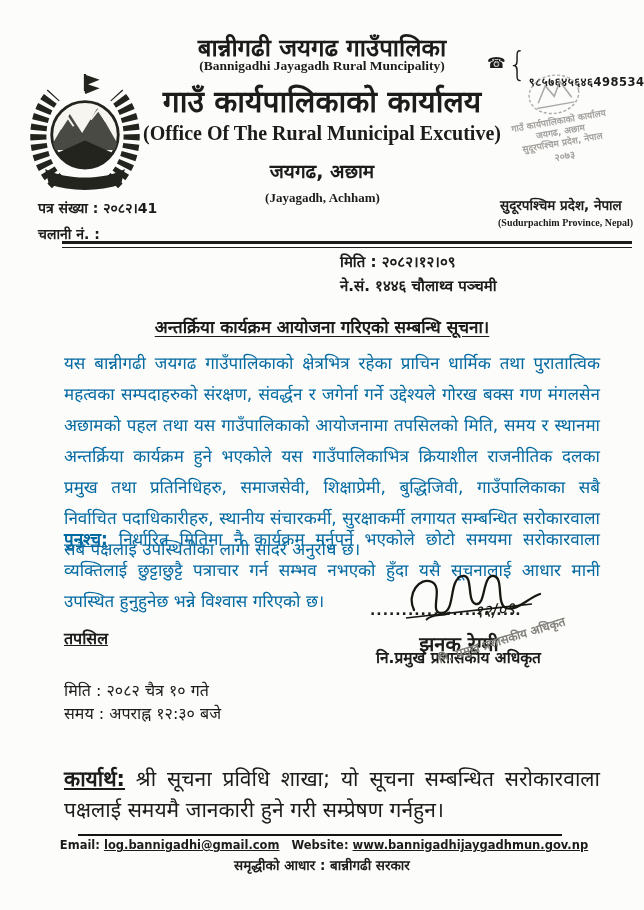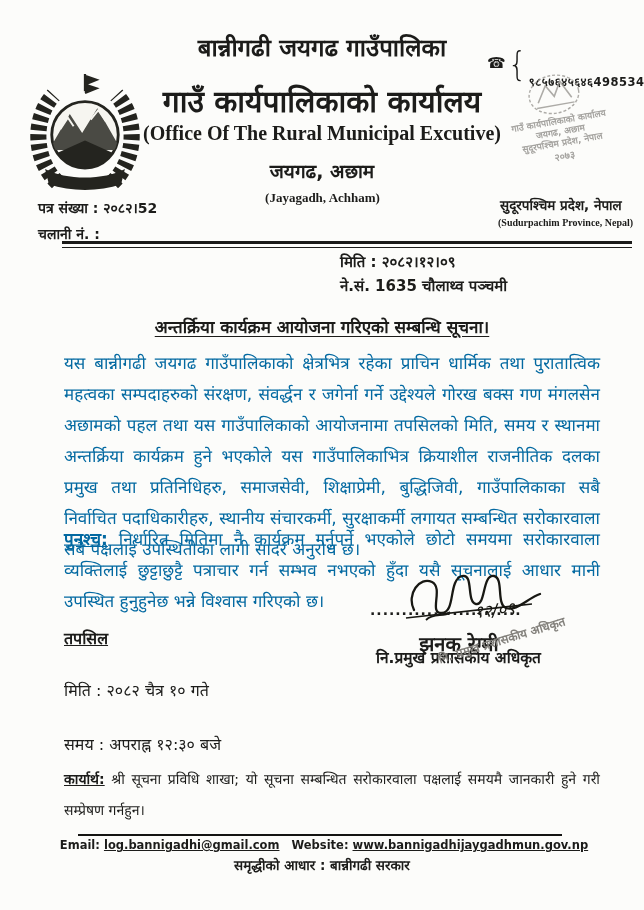--- a/index.html
+++ b/index.html
@@ -60,23 +60,23 @@
     transform:rotate(-6deg);font-style:italic;}
   .sig-dots{position:absolute;left:14px;top:30px;font-size:14px;letter-spacing:1px;font-weight:bold;}
   .sig-name{position:absolute;left:28px;top:50px;width:150px;text-align:center;
     font-size:20px;font-weight:600;margin-top:8px;}
   .sig-title{position:absolute;left:-4px;top:74px;width:260px;font-size:15.5px;font-weight:600;margin-left:24px;}
   .sig-stamp-text{position:absolute;left:78px;top:48px;width:210px;font-size:12px;
     color:#83817c;transform:rotate(-17deg);font-weight:600;}
 
   .tapasil-head{left:64px;top:627px;font-size:16px;font-weight:bold;text-decoration:underline;}
   .det-row{left:64px;font-size:16px;font-weight:500;}
-  .det-0{top:679px;} .det-1{top:733px;} .det-2{top:739px;}
+  .det-0{top:679px;} .det-1{top:702px;} .det-2{top:739px;}
 
-  .action-par{left:64px;top:764px;width:536px;font-size:14px;line-height:31px;text-align:justify;}
+  .action-par{left:64px;top:764px;width:536px;font-size:21px;line-height:31px;text-align:justify;}
   .action-par .lbl{font-weight:bold;text-decoration:underline;}
 
   .foot-rule{left:78px;top:834px;width:484px;border-top:2.5px solid #141412;}
   .foot-contact{left:4px;right:0;top:838px;font-size:11.5px;font-weight:bold;}
   .foot-contact .link{text-decoration:underline;}
   .foot-slogan{left:0;right:0;top:856px;font-size:13.5px;font-weight:600;}
 </style>
 </head>
 <body>
 
@@ -117,40 +117,41 @@
       <path d="M12,28 L22,12 29,24 37,10 46,28" stroke="#9a9893" stroke-width="1.6" fill="none"></path>
       <path d="M10,33 h38" stroke="#9a9893" stroke-width="1.4"></path>
     </svg>
     <div class="ln">गाउँ कार्यपालिकाको कार्यालय</div>
     <div class="ln">जयगढ, अछाम</div>
     <div class="ln">सुदूरपश्चिम प्रदेश, नेपाल</div>
     <div class="yr">२०७३</div>
   </div>
 
   <div class="abs center org-np">बान्नीगढी जयगढ गाउँपालिका</div>
+  <div class="abs center org-en serif">(Bannigadhi Jayagadh Rural Muncipality)</div>
   <div class="abs center office-np">गाउँ कार्यपालिकाको कार्यालय</div>
   <div class="abs center office-en serif">(Office Of The Rural Municipal Excutive)</div>
   <div class="abs center place-np">जयगढ, अछाम</div>
   <div class="abs place-en serif">(Jayagadh, Achham)</div>
 
   <div class="abs letter-no">
     <span>पत्र संख्या :</span>
-    <span>२०८२।52</span>
+    <span>२०८२।41</span>
   </div>
   <div class="abs chalani">चलानी नं. :</div>
   <div class="abs province-np">सुदूरपश्चिम प्रदेश, नेपाल</div>
   <div class="abs province-en serif">(Sudurpachim Province, Nepal)</div>
 
   <div class="abs rule-double"></div>
 
   <div class="abs date-line">
     <span>मिति :</span>
     <span>२०८२।१२।०९</span>
   </div>
-  <div class="abs nesam-line">ने.सं. 1635 चौलाथ्व पञ्चमी</div>
+  <div class="abs nesam-line">ने.सं. १४४६ चौलाथ्व पञ्चमी</div>
 
   <div class="abs center subject">
     <span>अन्तर्क्रिया कार्यक्रम आयोजना गरिएको सम्बन्धि सूचना।</span>
   </div>
 
   <div class="abs body-par par1">यस बान्नीगढी जयगढ गाउँपालिकाको क्षेत्रभित्र रहेका प्राचिन धार्मिक तथा पुरातात्विक महत्वका सम्पदाहरुको संरक्षण, संवर्द्धन र जगेर्ना गर्ने उद्देश्यले गोरख बक्स गण मंगलसेन अछामको पहल तथा यस गाउँपालिकाको आयोजनामा तपसिलको मिति, समय र स्थानमा अन्तर्क्रिया कार्यक्रम हुने भएकोले यस गाउँपालिकाभित्र क्रियाशील राजनीतिक दलका प्रमुख तथा प्रतिनिधिहरु, समाजसेवी, शिक्षाप्रेमी, बुद्धिजिवी, गाउँपालिकाका सबै निर्वाचित पदाधिकारीहरु, स्थानीय संचारकर्मी, सुरक्षाकर्मी लगायत सम्बन्धित सरोकारवाला सबै पक्षलाई उपस्थितीका लागी सादर अनुरोध छ।</div>
   <div class="abs body-par par2">
     <span class="b u">पुनश्च:</span><span> निर्धारित मितिमा नै कार्यक्रम गर्नुपर्ने भएकोले छोटो समयमा सरोकारवाला व्यक्तिलाई छुट्टाछुट्टै पत्राचार गर्न सम्भव नभएको हुँदा यसै सूचनालाई आधार मानी उपस्थित हुनुहुनेछ भन्ने विश्वास गरिएको छ।</span>
   </div>
 

